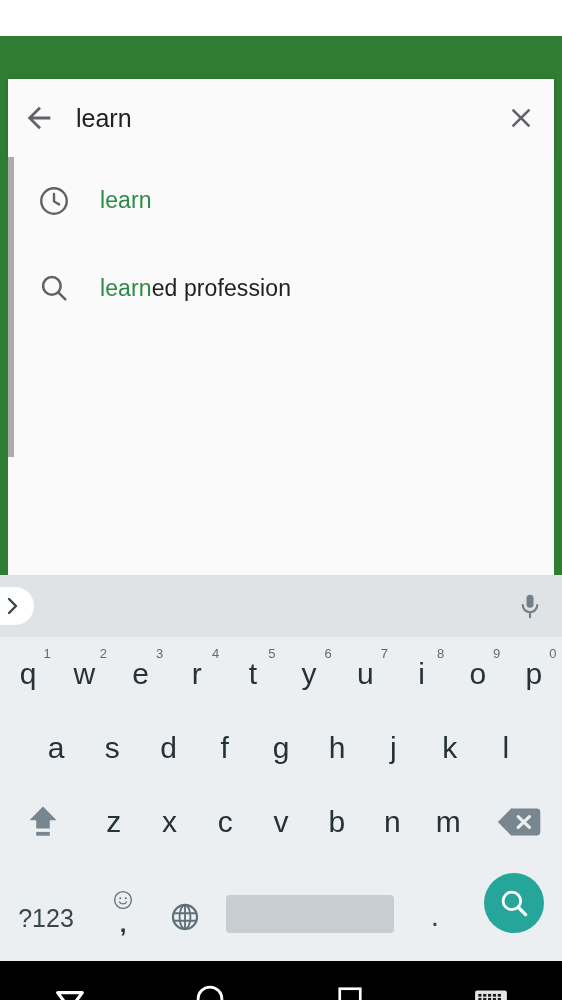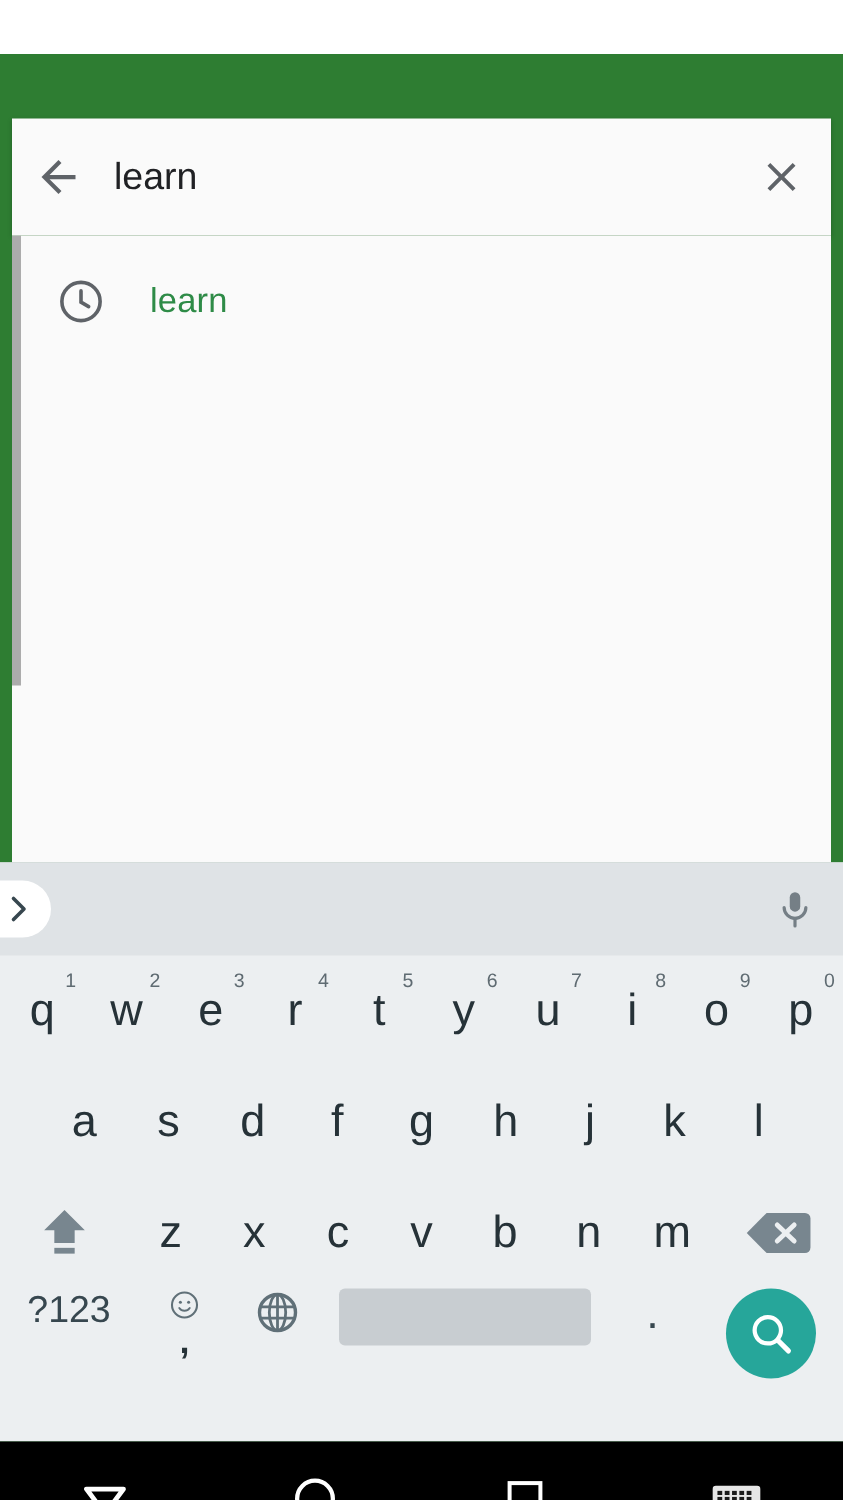--- a/index.html
+++ b/index.html
@@ -220,21 +220,21 @@
 
   .key-shift, .key-del {
     flex: 0 0 86px;
     display: flex;
     align-items: center;
     justify-content: center;
     cursor: pointer;
   }
 
   
-  .kb-row.r4 { align-items: flex-start; }
+  .kb-row.r4 { align-items: flex-end; }
   .key-sym {
     flex: 0 0 92px;
     display: flex; align-items: center; justify-content: center;
     cursor: pointer;
   }
   .key-sym .glyph { font-size: 25px; color: #37474f; }
 
   .key-emoji {
     flex: 0 0 62px;
     position: relative;
@@ -329,20 +329,31 @@
           <path d="M12 7v5.3l3.6 2.1" fill="none" stroke="#5f6368" stroke-width="1.7" stroke-linecap="round"></path>
         </svg>
       </div>
       <div class="suggest-text">
         <span class="hl">learn</span><span></span>
       </div>
     </div>
 
 
 
+    <div class="suggest-row">
+      <div class="suggest-icon">
+        <svg width="34" height="34" viewBox="0 0 24 24" aria-hidden="true">
+          <circle cx="10.5" cy="10.5" r="6.2" fill="none" stroke="#5f6368" stroke-width="1.8"></circle>
+          <path d="M15.2 15.2L20 20" stroke="#5f6368" stroke-width="1.8" stroke-linecap="round"></path>
+        </svg>
+      </div>
+      <div class="suggest-text">
+        <span class="hl">learn</span><span>ed profession</span>
+      </div>
+    </div>
 
 
   </div>
 
   <div class="keyboard">
     <div class="kb-topdivider"></div>
 
     <div class="kb-strip">
       <div class="strip-expand">
         <svg width="24" height="24" viewBox="0 0 24 24" aria-hidden="true">

